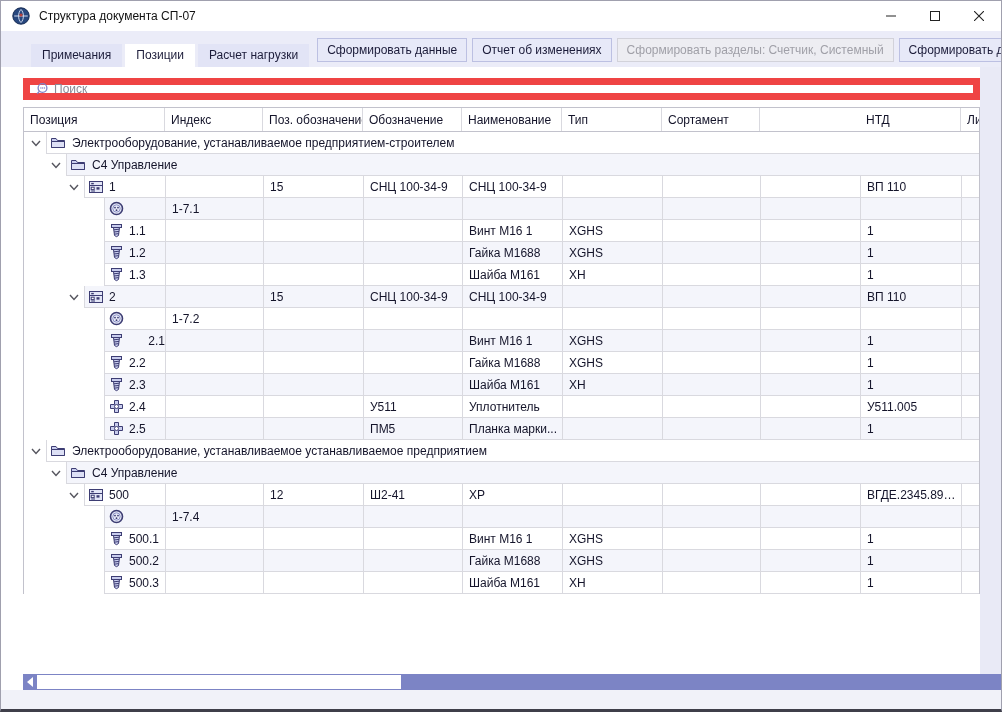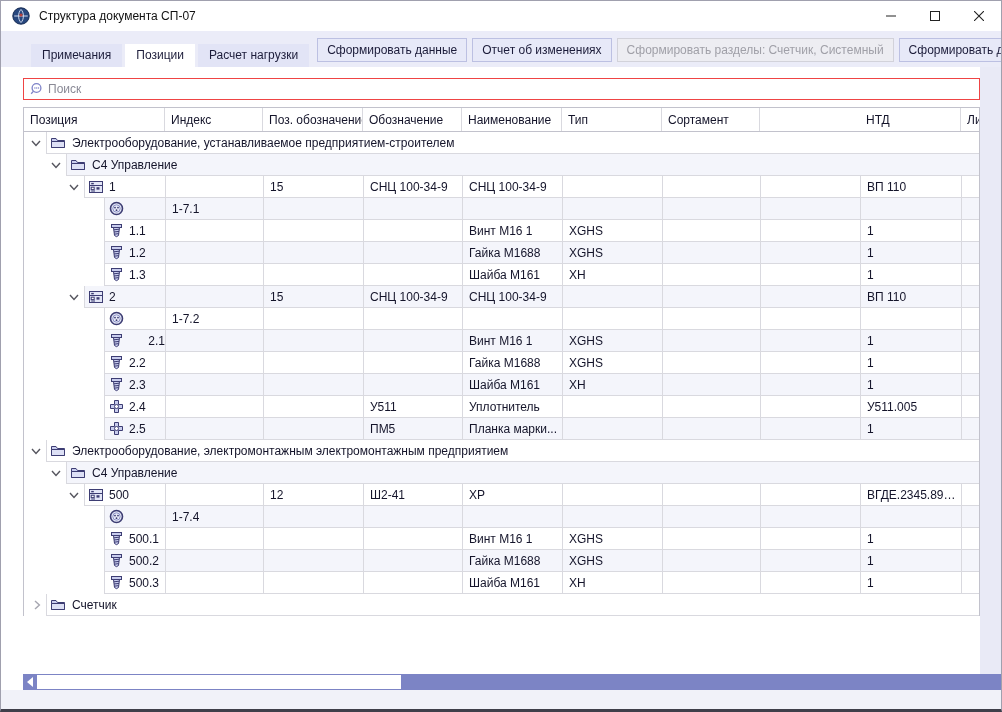--- a/index.html
+++ b/index.html
@@ -19,21 +19,21 @@
   .tabbar { display: flex; align-items: flex-end; height: 100%; }
   .tab { height: 23px; padding: 4px 11px 0 11px; background: #e2e4f6; margin-right: 3px; color: #1c1c3a; white-space: nowrap; }
   .tab.active { background: #ffffff; }
   .btns { margin-left: auto; display: flex; align-items: center; padding-bottom: 5px; }
   .tb-btn { height: 24px; padding: 4px 9px 0 9px; background: #e7e9f8; border: 1px solid #bcc0e2; margin-left: 5px; color: #1c1c3a; white-space: nowrap; }
   .tb-btn.disabled { background: #ededf2; border-color: #d2d2da; color: #a0a0a8; }
 
   
   .main { flex: 0 0 607px; height: 607px; background: #fff; position: relative; padding: 11px 21px 0 22px; }
   .v-gutter { position: absolute; top: 0; right: 0; bottom: 0; width: 21px; background: #e9eaf6; }
-  .search-box { height: 22px; border: 1px solid #ef4444; background: #fff; display: flex; align-items: center; padding: 0 5px; margin-bottom: 7px; }
+  .search-box { height: 22px; border: 7px solid #ef4444; background: #fff; display: flex; align-items: center; padding: 0 5px; margin-bottom: 7px; }
   .search-box svg { flex: 0 0 14px; }
   .search-input { flex: 1; border: none; outline: none; font-family: "Liberation Sans", sans-serif; font-size: 12px; margin-left: 5px; color: #1a1a28; background: transparent; }
   .search-input::placeholder { color: #8a8a96; }
 
   .grid { border: 1px solid #c2c2cc; border-bottom: none; background: #fff; }
   .header-row { display: flex; height: 24px; border-bottom: 1px solid #c2c2cc; background: #fff; }
   .hcell { padding: 5px 2px 0 6px; border-right: 1px solid #d9d9df; white-space: nowrap; overflow: hidden; color: #14142a; }
   .hcell:last-child { border-right: none; flex: 1; }
 
   .row { display: flex; height: 22px; }
@@ -716,21 +716,21 @@
               </span>
             </div>
             <div class="content">
               <div class="gcell">
                 <span class="icon16">
                   <svg width="16" height="15" viewBox="0 0 16 15">
                     <path d="M1.5 3.5 H6 L7.5 5.5 H14.5 V12.5 H1.5 Z" fill="#c9cdee" stroke="#3d3d73"></path>
                     <path d="M1.5 6.5 H14.5 V12.5 H1.5 Z" fill="#dde0f5" stroke="#3d3d73"></path>
                   </svg>
                 </span>
-                <span class="lbl">Электрооборудование, электромонтажным электромонтажным предприятием</span>
+                <span class="lbl">Электрооборудование, устанавливаемое устанавливаемое предприятием</span>
               </div>
             </div>
           </div>
           <div class="row stripe">
             <div class="indent" style="width: 42px;">
               <span class="chev">
                 <svg width="10" height="7" viewBox="0 0 10 7">
                   <path d="M1 1 L5 5.4 L9 1" fill="none" stroke="#55555e" stroke-width="1.4"></path>
                 </svg>
               </span>
@@ -964,40 +964,20 @@
                 <span class="txt"></span>
               </div>
               <div class="cell" style="width: 100px;">
                 <span class="txt"></span>
               </div>
               <div class="cell" style="width: 101px;">
                 <span class="txt">1</span>
               </div>
               <div class="cell last">
                 <span class="txt"></span>
-              </div>
-            </div>
-          </div>
-          <div class="row">
-            <div class="indent" style="width: 22px;">
-              <span class="chev">
-                <svg width="7" height="10" viewBox="0 0 7 10">
-                  <path d="M1 1 L5.4 5 L1 9" fill="none" stroke="#a6a6b0" stroke-width="1.4"></path>
-                </svg>
-              </span>
-            </div>
-            <div class="content">
-              <div class="gcell">
-                <span class="icon16">
-                  <svg width="16" height="15" viewBox="0 0 16 15">
-                    <path d="M1.5 3.5 H6 L7.5 5.5 H14.5 V12.5 H1.5 Z" fill="#c9cdee" stroke="#3d3d73"></path>
-                    <path d="M1.5 6.5 H14.5 V12.5 H1.5 Z" fill="#dde0f5" stroke="#3d3d73"></path>
-                  </svg>
-                </span>
-                <span class="lbl">Счетчик</span>
               </div>
             </div>
           </div>
         </div>
     </div>
   </div>
 
   <div class="hscroll-row">
     <div class="hscroll-spacer"></div>
     <div class="hscroll">

